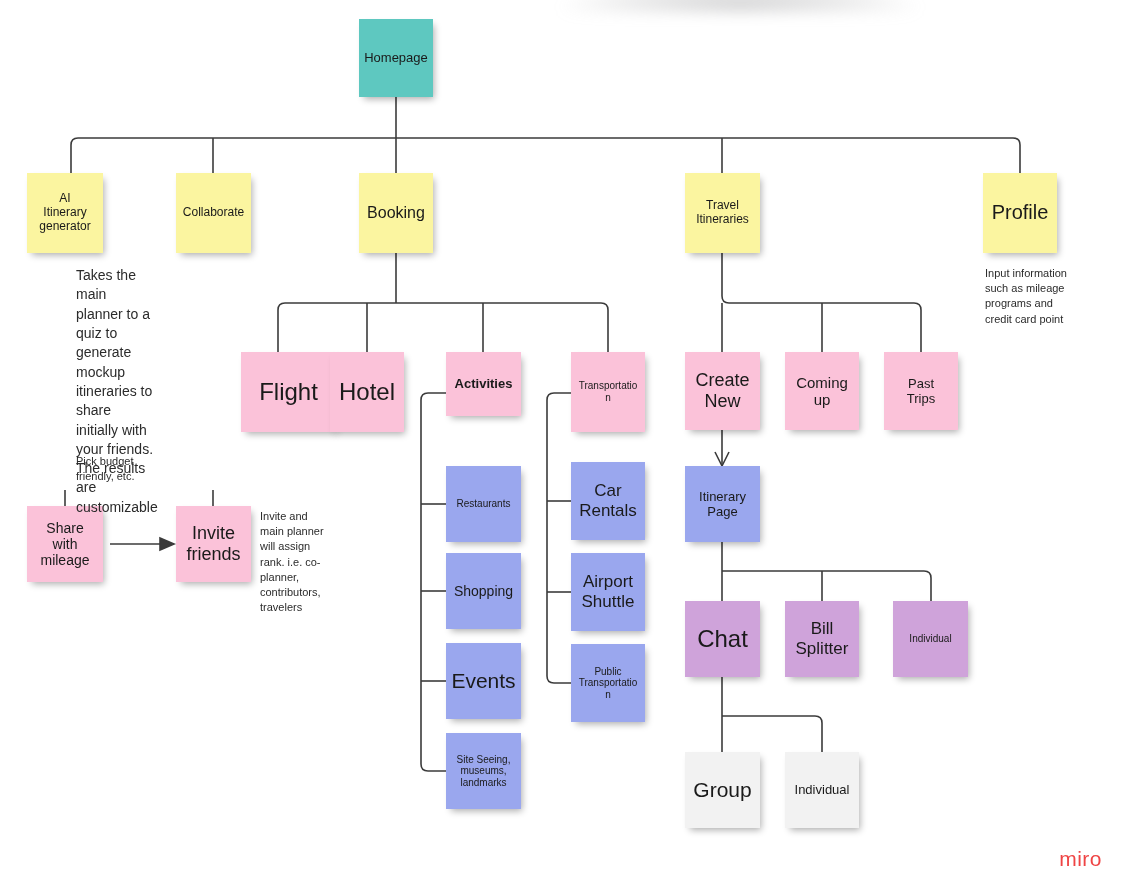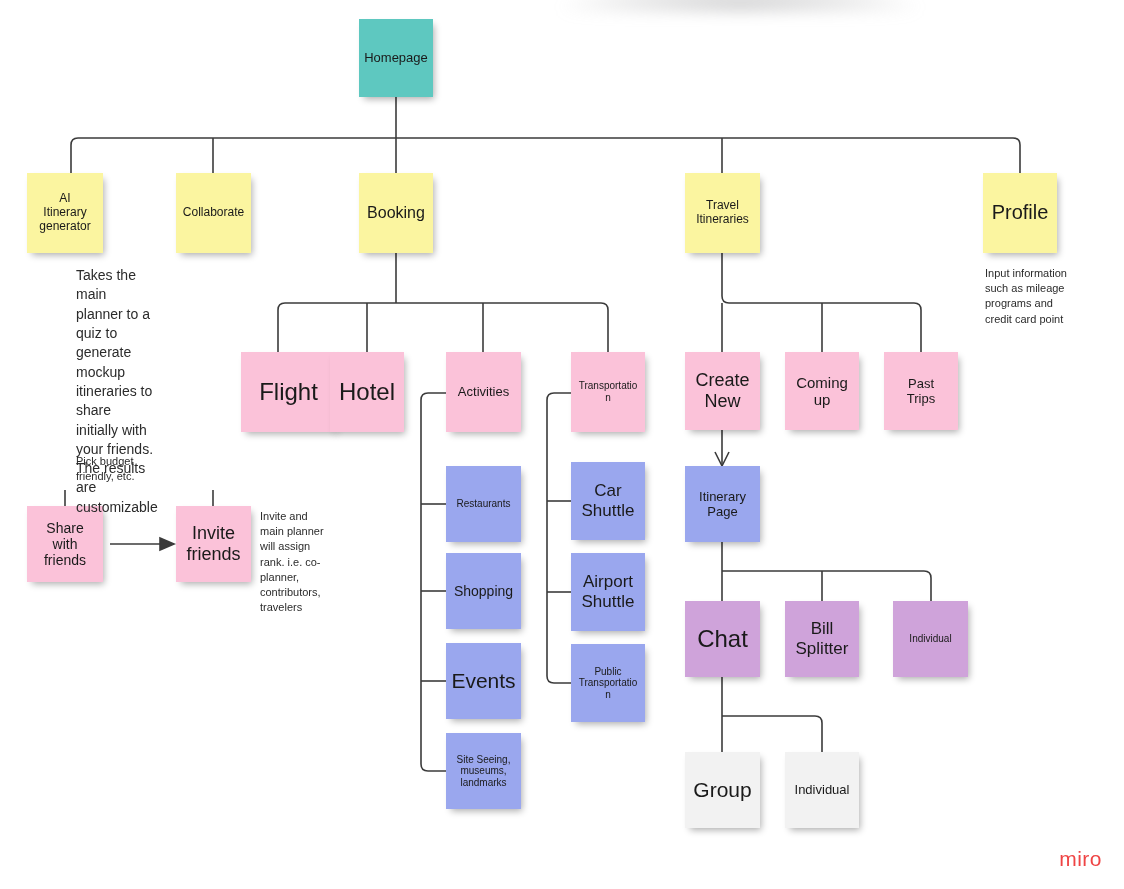--- a/index.html
+++ b/index.html
@@ -138,21 +138,21 @@
       </div>
       <div class="note" style="left: 983px; top: 173px; width: 74px; height: 80px; background: rgb(251, 245, 160); font-size: 20px; color: rgb(26, 26, 26);">
         <span style="white-space: pre-line;">Profile</span>
       </div>
       <div class="note" style="left: 241px; top: 352px; width: 95px; height: 80px; background: rgb(251, 194, 217); font-size: 24px; color: rgb(26, 26, 26);">
         <span style="white-space: pre-line;">Flight</span>
       </div>
       <div class="note" style="left: 330px; top: 352px; width: 74px; height: 80px; background: rgb(251, 194, 217); font-size: 24px; color: rgb(26, 26, 26);">
         <span style="white-space: pre-line; text-align: center;">Hotel</span>
       </div>
-      <div class="note" style="left: 446px; top: 352px; width: 75px; height: 80px; background: rgb(251, 194, 217); font-size: 13px; color: rgb(26, 26, 26);">
+      <div class="note" style="left: 446px; top: 352px; width: 75px; height: 64px; background: rgb(251, 194, 217); font-size: 13px; color: rgb(26, 26, 26); font-weight: bold;">
         <span style="white-space: pre-line;">Activities</span>
       </div>
       <div class="note" style="left: 571px; top: 352px; width: 74px; height: 80px; background: rgb(251, 194, 217); font-size: 10px; color: rgb(26, 26, 26);">
         <span style="white-space: pre-line;">Transportation</span>
       </div>
       <div class="note" style="left: 446px; top: 466px; width: 75px; height: 76px; background: rgb(154, 167, 238); font-size: 10px; color: rgb(26, 26, 26);">
         <span style="white-space: pre-line;">Restaurants</span>
       </div>
       <div class="note" style="left: 446px; top: 553px; width: 75px; height: 76px; background: rgb(154, 167, 238); font-size: 14px; color: rgb(26, 26, 26);">
         <span style="white-space: pre-line;">Shopping</span>
@@ -160,21 +160,21 @@
       <div class="note" style="left: 446px; top: 643px; width: 75px; height: 76px; background: rgb(154, 167, 238); font-size: 21px; color: rgb(26, 26, 26);">
         <span style="white-space: pre-line;">Events</span>
       </div>
       <div class="note" style="left: 446px; top: 733px; width: 75px; height: 76px; background: rgb(154, 167, 238); font-size: 10px; color: rgb(26, 26, 26);">
         <span style="white-space: pre-line;">Site Seeing,
 museums,
 landmarks</span>
       </div>
       <div class="note" style="left: 571px; top: 462px; width: 74px; height: 78px; background: rgb(154, 167, 238); font-size: 17px; color: rgb(26, 26, 26);">
         <span style="white-space: pre-line;">Car
-Shuttle</span>
+Rentals</span>
       </div>
       <div class="note" style="left: 571px; top: 553px; width: 74px; height: 78px; background: rgb(154, 167, 238); font-size: 17px; color: rgb(26, 26, 26);">
         <span style="white-space: pre-line;">Airport
 Shuttle</span>
       </div>
       <div class="note" style="left: 571px; top: 644px; width: 74px; height: 78px; background: rgb(154, 167, 238); font-size: 10px; color: rgb(26, 26, 26);">
         <span style="white-space: pre-line;">Public
 Transportation</span>
       </div>
       <div class="note" style="left: 685px; top: 352px; width: 75px; height: 78px; background: rgb(251, 194, 217); font-size: 18px; color: rgb(26, 26, 26);">
@@ -205,21 +205,21 @@
       </div>
       <div class="note" style="left: 685px; top: 752px; width: 75px; height: 76px; background: rgb(242, 242, 242); font-size: 21px; color: rgb(26, 26, 26);">
         <span style="white-space: pre-line;">Group</span>
       </div>
       <div class="note" style="left: 785px; top: 752px; width: 74px; height: 76px; background: rgb(242, 242, 242); font-size: 13px; color: rgb(26, 26, 26);">
         <span style="white-space: pre-line;">Individual</span>
       </div>
       <div class="note" style="left: 27px; top: 506px; width: 76px; height: 76px; background: rgb(251, 194, 217); font-size: 14px; color: rgb(26, 26, 26);">
         <span style="white-space: pre-line;">Share
 with
-friends</span>
+mileage</span>
       </div>
       <div class="note" style="left: 176px; top: 506px; width: 75px; height: 76px; background: rgb(251, 194, 217); font-size: 18px; color: rgb(26, 26, 26);">
         <span style="white-space: pre-line;">Invite
 friends</span>
       </div>
     </div>
   <div id="annots-layer">
       <div class="annot" style="left: 76px; top: 266px; width: 80px; font-size: 14px;">Takes the main planner to a quiz to generate mockup itineraries to share initially with your friends. The results are customizable</div>
       <div class="annot" style="left: 76px; top: 454px; width: 80px; font-size: 11px;">Pick budget friendly, etc.</div>
       <div class="annot" style="left: 260px; top: 509px; width: 72px; font-size: 11px;">Invite and main planner will assign rank. i.e. co-planner, contributors, travelers</div>

